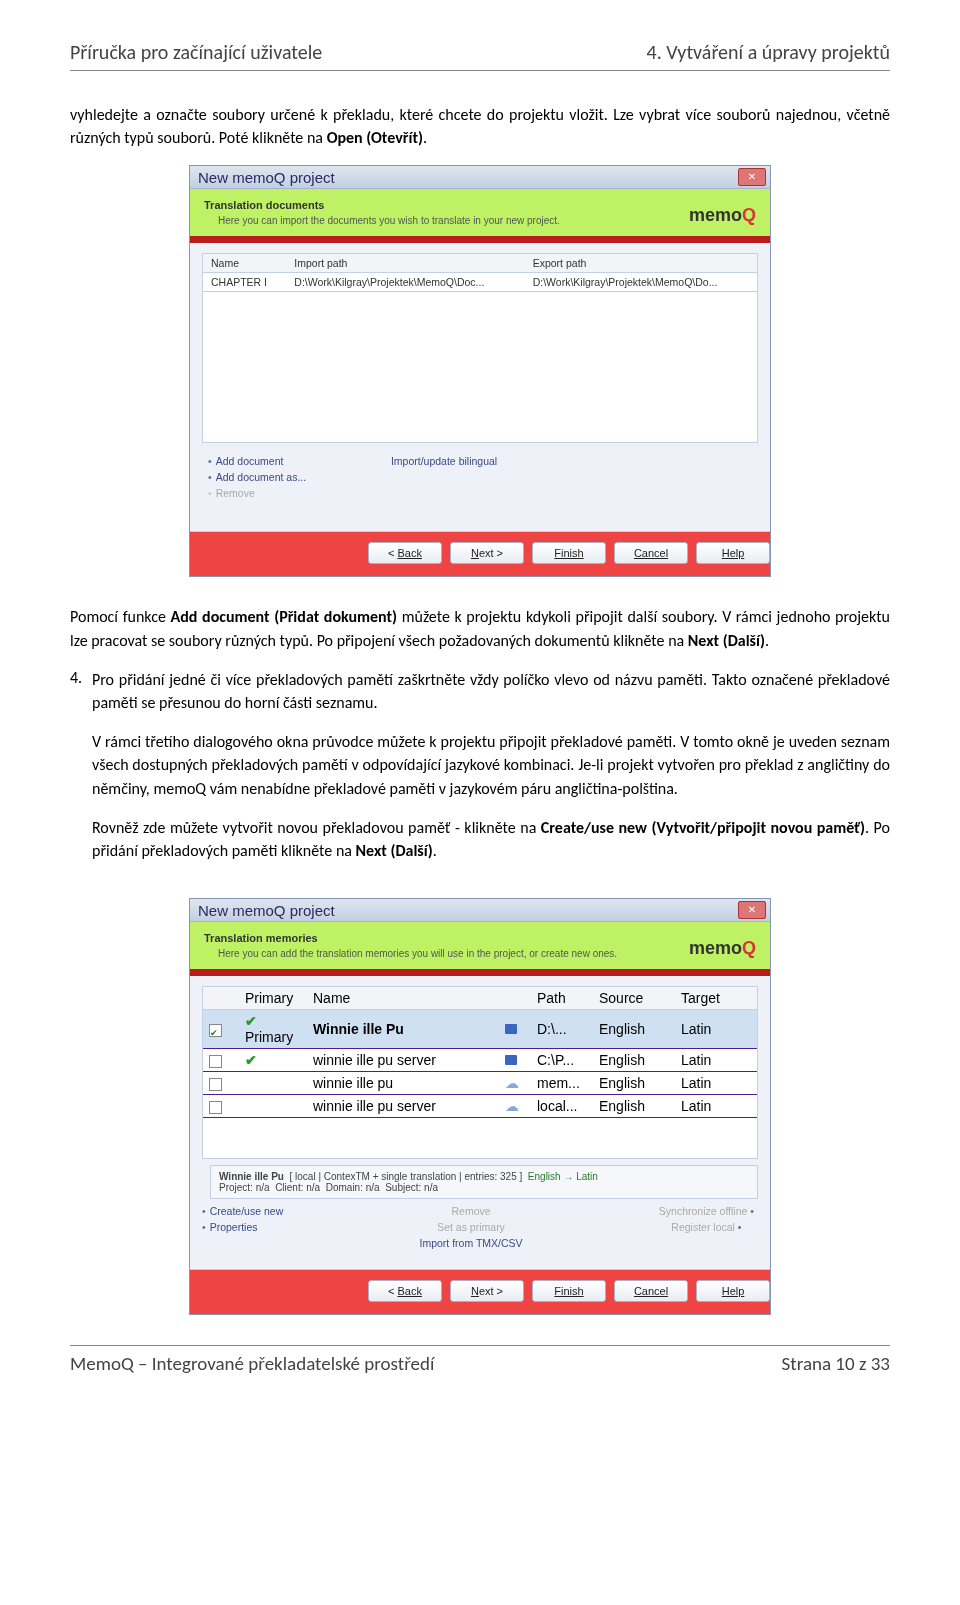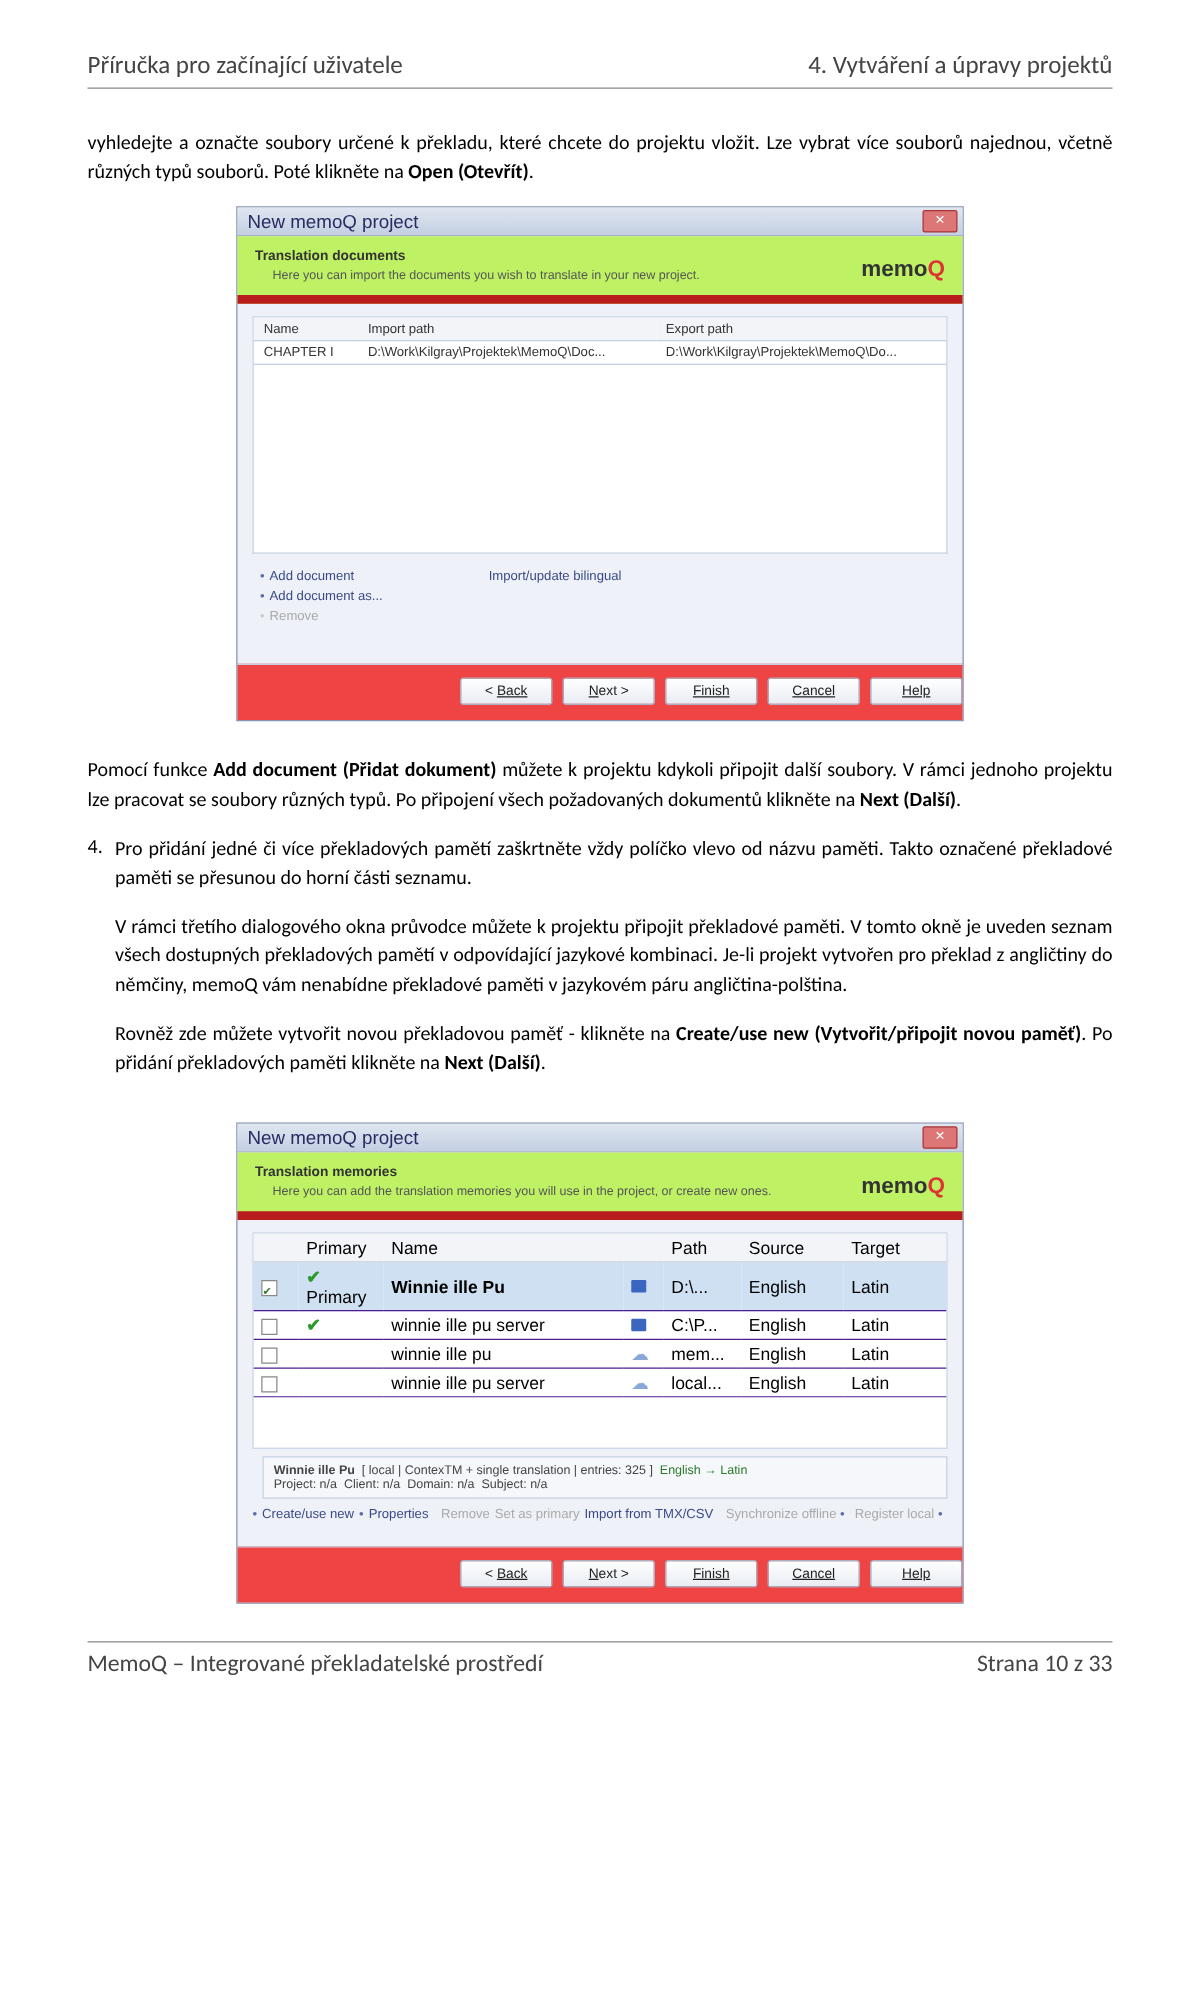--- a/index.html
+++ b/index.html
@@ -41,21 +41,21 @@
 .tm-tbl tr.sel{background:#cfe0f2}
 .chk{display:inline-block;width:11px;height:11px;border:1px solid #888;background:#fff;vertical-align:middle}
 .chk.on{background:#fff}
 .chk.on::after{content:"✔";color:#2a7a2a;font-size:9px;position:relative;top:-2px;left:0}
 .prim-ic{color:#2a9a2a;font-weight:700}
 .disk-ic{display:inline-block;width:12px;height:10px;background:#3a66c0;border-radius:1px}
 .cloud-ic{color:#88a8d8}
 .infobar{margin:6px 12px 0 20px;background:#f6f7fb;border:1px solid #c3cfe2;padding:5px 8px;font-size:10px;color:#444}
 .infobar .em{color:#2a7a2a}
 .links2{margin:6px 12px 0 12px;display:flex;justify-content:space-between;font-size:10.5px}
-.links2 .col{display:flex;flex-direction:row;gap:4px}
+.links2 .col{display:flex;flex-direction:column;gap:4px}
 .links2 .lk{color:#3a4a88}
 .links2 .lk.dis{color:#aaa}
 .ftr{position:relative;margin-top:30px}
 .ftr hr{border:0;border-top:1px solid #888;margin-bottom:6px}
 .ftr-row{display:flex;justify-content:space-between;font-size:19px;color:#444}
 </style>
 </head>
 <body>
 <div class="page">
 

